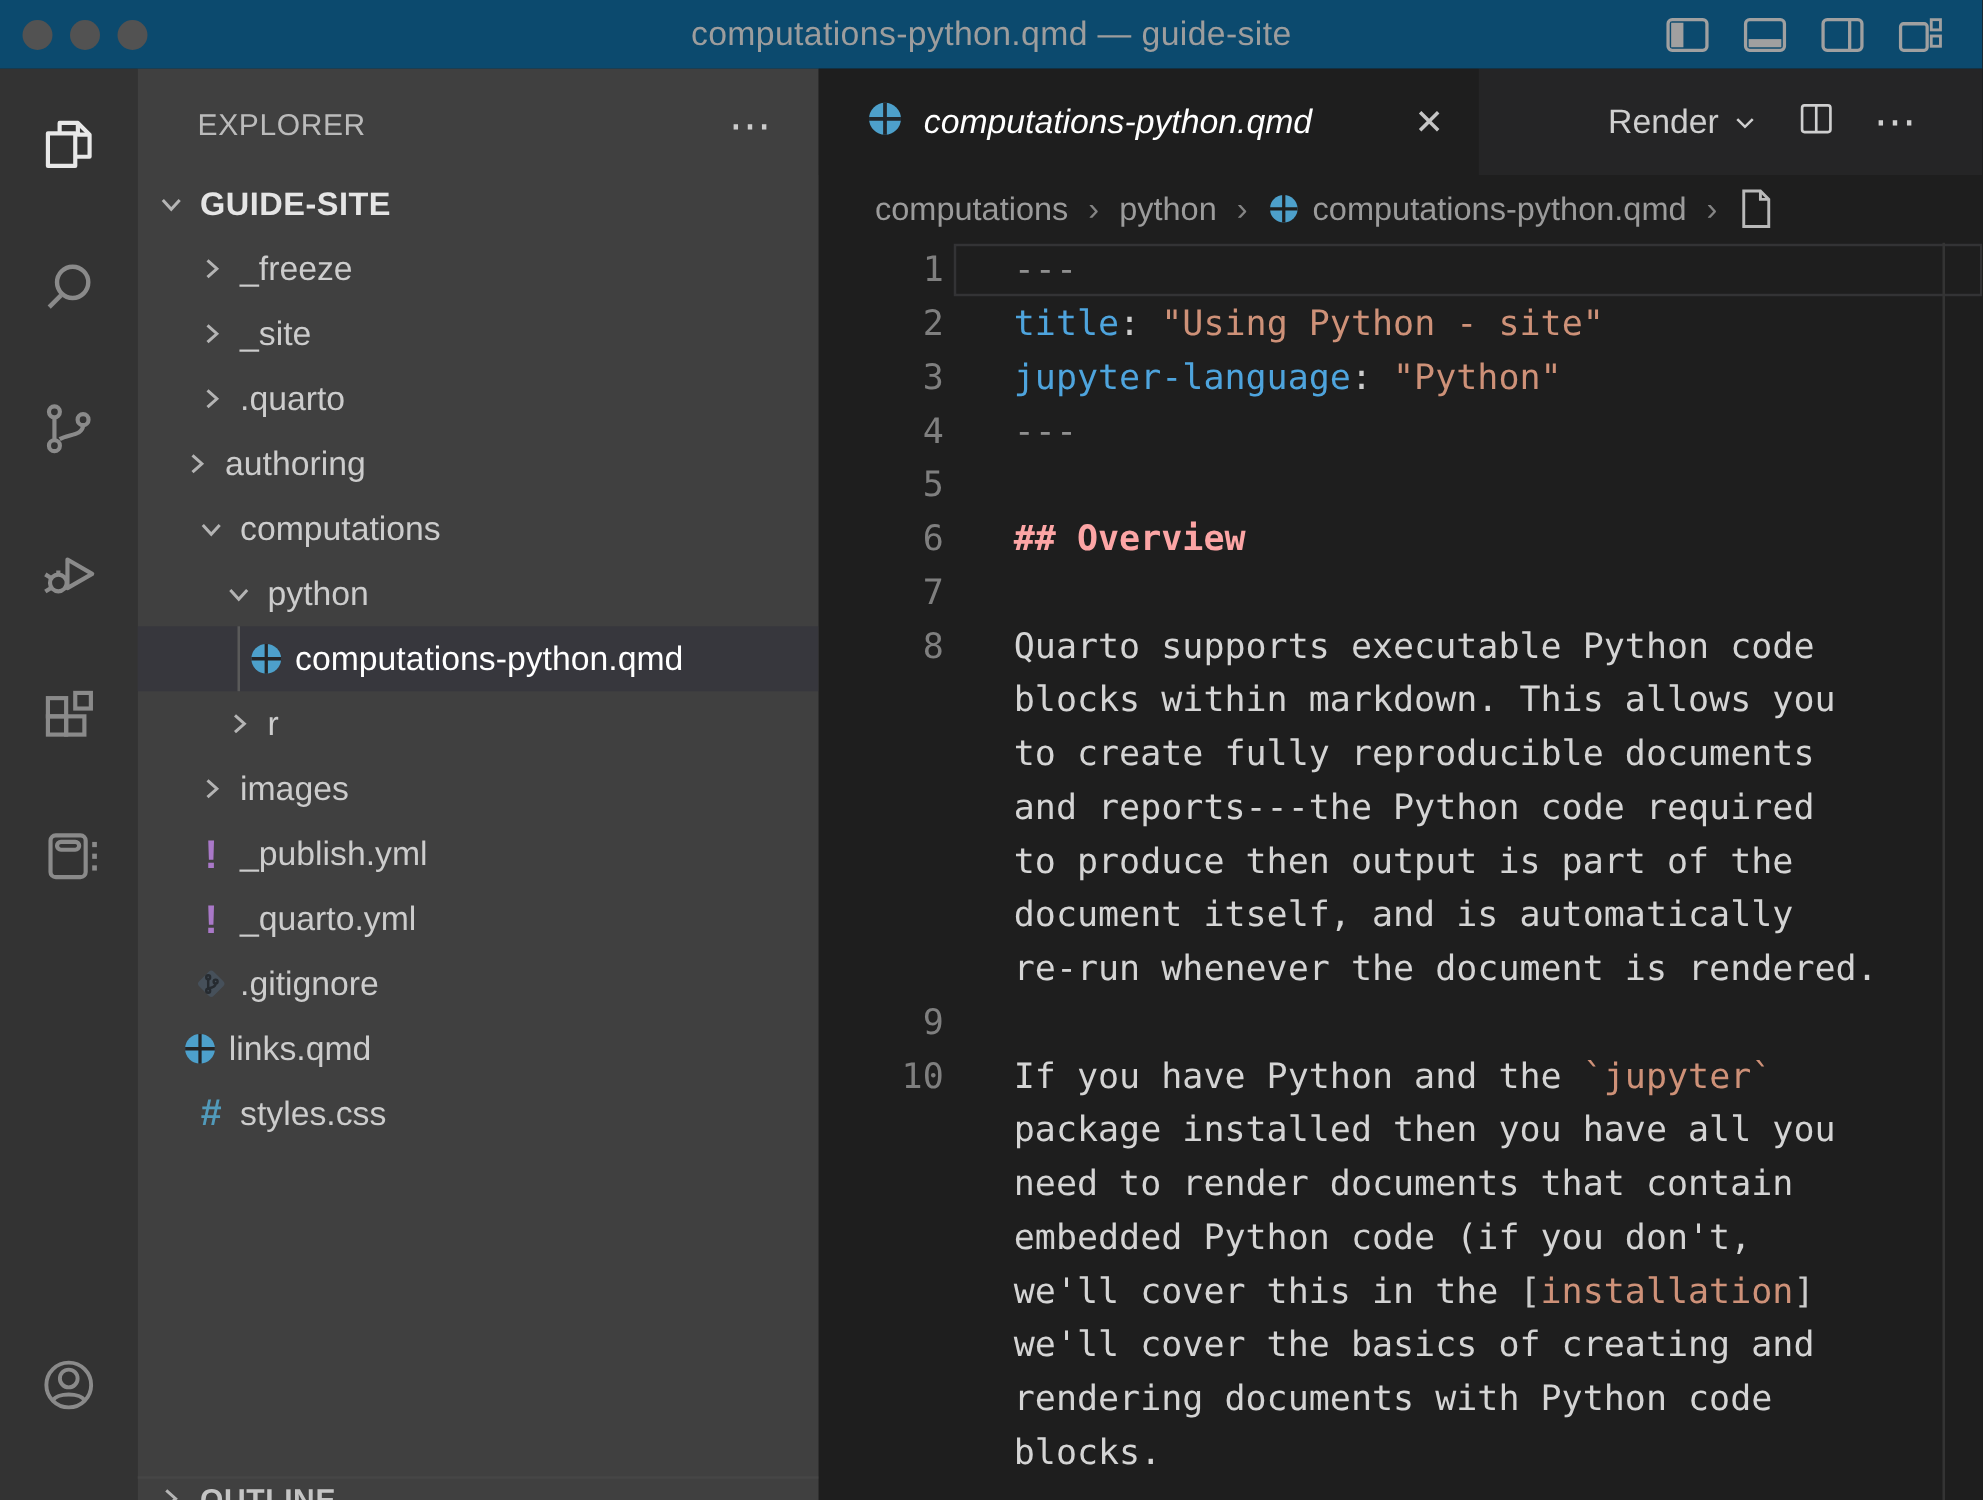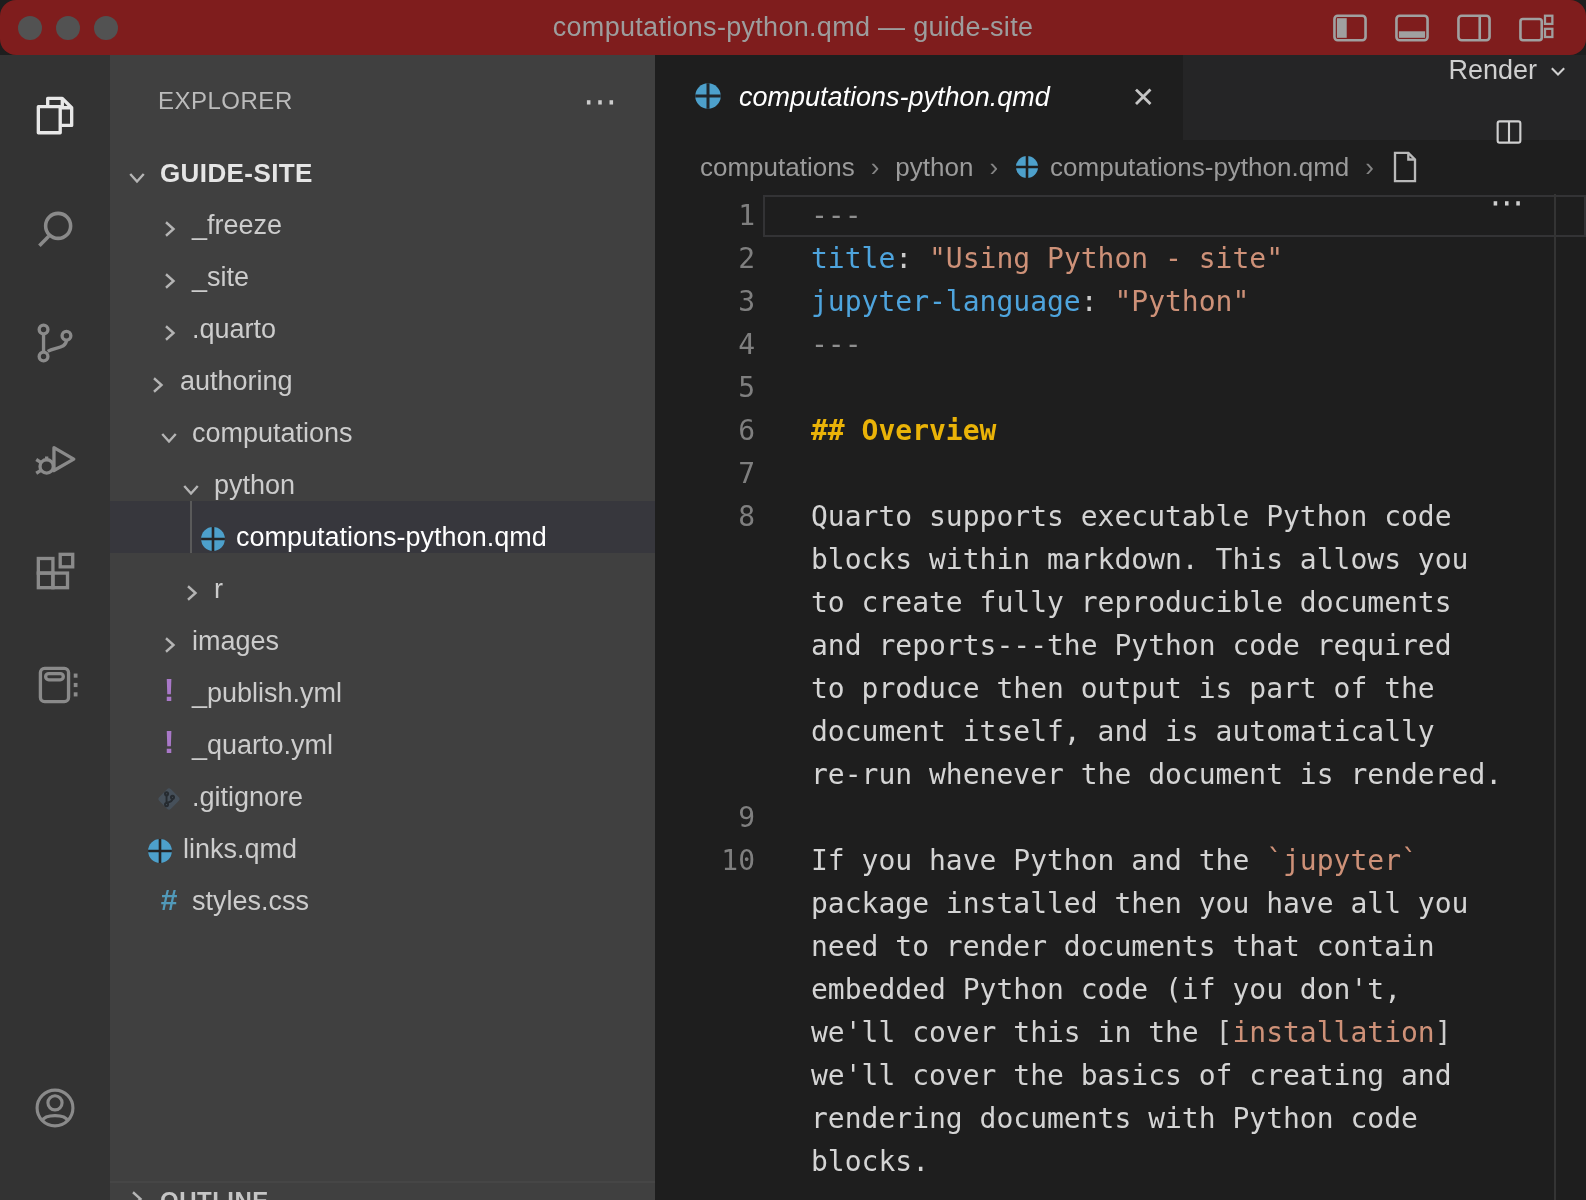--- a/index.html
+++ b/index.html
@@ -3,21 +3,21 @@
 <meta charset="utf-8">
 <style>
   * { margin:0; padding:0; box-sizing:border-box; }
   html,body { width:1586px; height:1200px; overflow:hidden; background:#1e1e1e;
               font-family:"Liberation Sans", sans-serif; }
 
   .window { position:relative; width:1586px; height:1200px; }
 
   
   .titlebar { position:absolute; top:0; left:0; width:100%; height:55px;
-              background:#7f1d1d; display:flex; align-items:center;border-radius:16px; }
+              background:#0c4a6e; display:flex; align-items:center; }
   .traffic { position:absolute; left:18px; top:0; height:55px; display:flex;
              align-items:center; gap:14px; }
   .light { width:24px; height:24px; border-radius:50%; background:#525252; }
   .win-title { position:absolute; left:0; right:0; text-align:center;
                font-size:27px; color:#9d9d9d; letter-spacing:.3px; }
   .tb-actions { position:absolute; right:32px; top:0; height:55px; display:flex;
                 align-items:center; gap:26px; }
   .tb-actions svg { display:block; }
 
   
@@ -30,21 +30,21 @@
   .ab-icon.active { color:#e8e8e8; }
   .ab-icon svg { width:50px; height:50px; display:block; }
 
   
   .sidebar { position:relative; width:545px; background:#404040; flex:none; overflow:hidden; }
   .sb-header { display:flex; align-items:center; justify-content:space-between;
                padding:32px 38px 22px 48px; }
   .sb-title { font-size:24px; color:#bbbbbb; letter-spacing:.5px; }
   .sb-more { font-size:34px; color:#cccccc; line-height:20px; cursor:default; }
 
-  .tree-row { position:relative; height:52px; display:flex; align-items:flex-end;
+  .tree-row { position:relative; height:52px; display:flex; align-items:center;
               color:#cccccc; font-size:27px; }
   .tree-row.selected { background:#37373d; color:#ffffff; }
   .slot { width:34px; flex:none; display:flex; align-items:center; justify-content:center; }
   .tree-label { margin-left:6px; white-space:nowrap; }
   .tree-row.root .tree-label { font-weight:bold; font-size:26px; letter-spacing:.4px; color:#e5e5e5; }
   .chev { color:#b4b4b4; }
   .chev svg { display:block; transition:none; }
   .chev.open svg { transform:rotate(90deg); }
   .guide { position:absolute; left:80px; top:0; bottom:0; width:2px; background:#5a5a5a; }
   .yaml-ic { font-size:32px; font-weight:bold; color:#a978c8; }
@@ -58,21 +58,21 @@
 
   
   .editor { position:relative; flex:1; background:#1e1e1e; overflow:hidden; }
   .tabstrip { position:relative; height:85px; background:#252526; display:flex; }
   .tab { width:528px; height:85px; background:#1e1e1e; display:flex; align-items:center;
          padding:0 28px 0 38px; flex:none; }
   .tab-label { font-style:italic; font-size:27px; color:#ffffff; margin-left:16px;
                white-space:nowrap; }
   .tab-close { margin-left:auto; font-size:28px; color:#c5c5c5; }
   .editor-actions { margin-left:auto; display:flex; align-items:center; gap:30px;
-                    padding-right:17px;flex-direction:column; }
+                    padding-right:49px; }
   .render-btn { display:flex; align-items:center; gap:10px; color:#cfcfcf; font-size:27px; }
   .ea-more { font-size:34px; color:#cfcfcf; letter-spacing:4px; }
 
   .breadcrumb { height:54px; display:flex; align-items:center; padding-left:45px;
                 gap:16px; font-size:26px; color:#9b9b9b; white-space:nowrap; overflow:hidden; }
   .bc-sep { color:#848484; }
   .bc-item { display:flex; align-items:center; gap:10px; }
 
   
   .code-area { position:absolute; top:139px; left:0; right:0; bottom:0; overflow:hidden;
@@ -85,21 +85,21 @@
               border:2px solid #333335; }
   .ruler { position:absolute; left:899px; top:0; bottom:0; width:2px; background:#343434; }
 
   .c-dim  { color:#8f8f8f; }
   .c-key  { color:#4ea4dd; }
   .c-punc { color:#cccccc; }
   .c-str  { color:#ce9178; }
   .c-txt  { color:#d4d4d4; }
   .c-code { color:#ce9178; }
   .c-link { color:#d4d4d4; text-decoration:underline; text-underline-offset:5px; }
-  .c-head { color:#eab308; font-weight:bold; }
+  .c-head { color:#fca5a5; font-weight:bold; }
 </style>
 </head>
 <body>
 
 <div class="window">
 
   <div class="titlebar">
     <div class="traffic">
       <span class="light"></span>
       <span class="light"></span>

